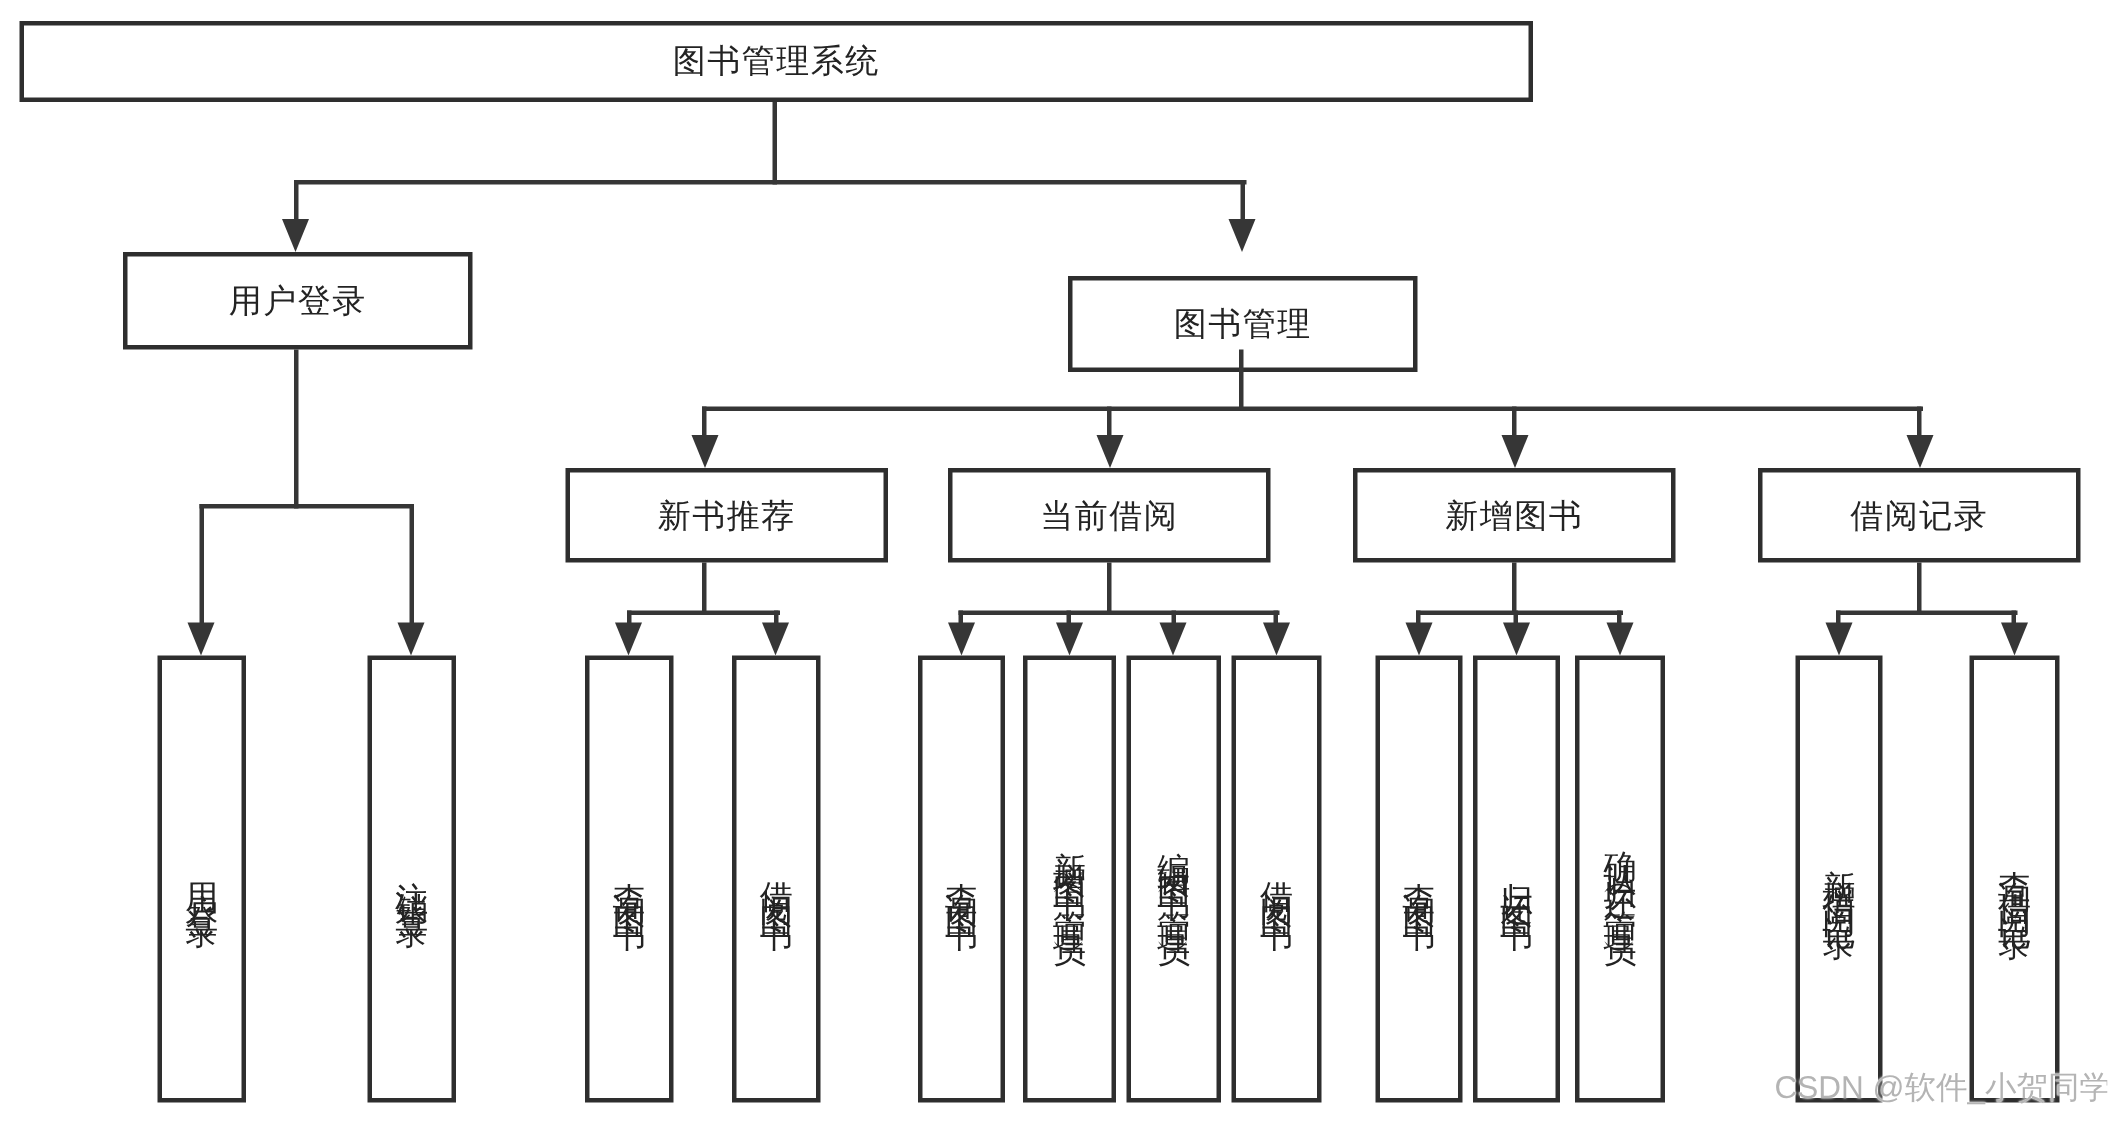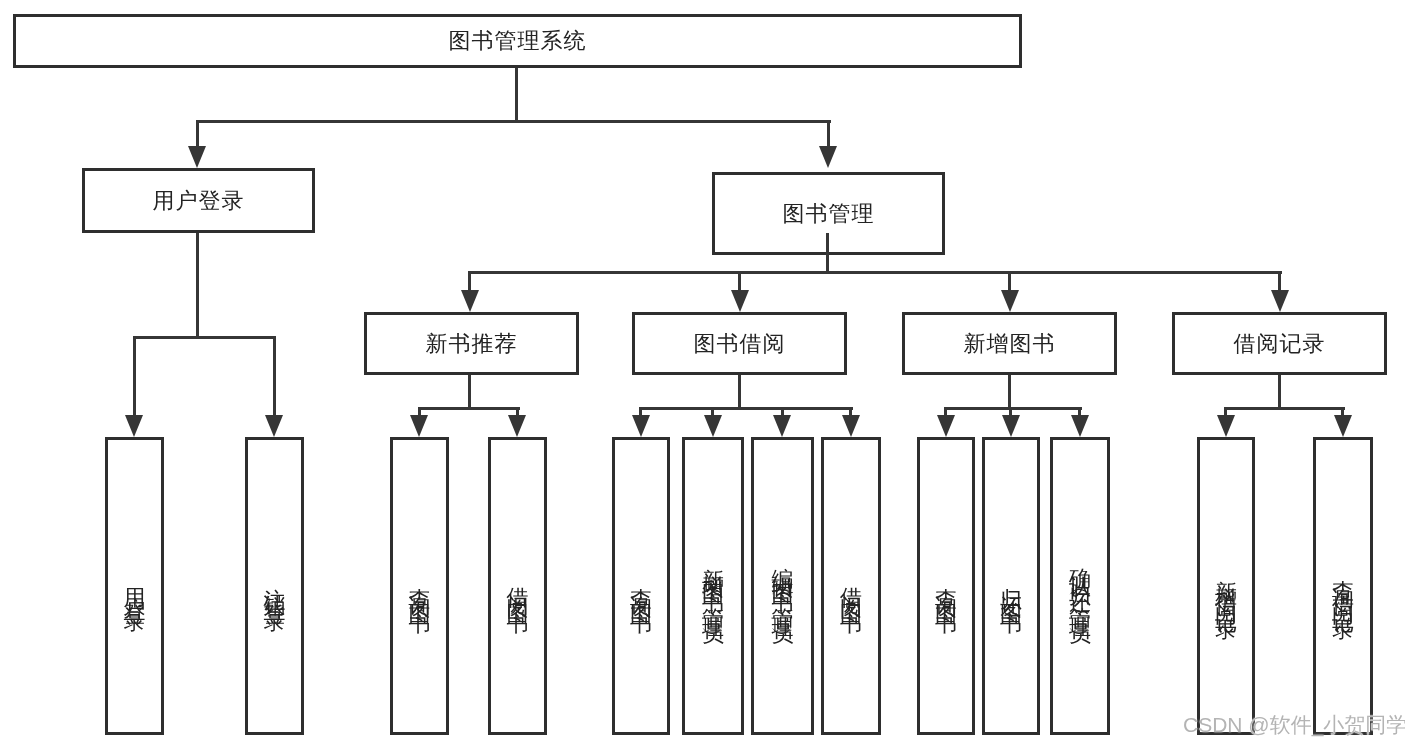--- a/index.html
+++ b/index.html
@@ -40,24 +40,24 @@
   }
 </style>
 </head>
 <body>
 
 <div class="canvas">
 
   <div class="box" style="left:13px;top:14px;width:1009px;height:54px">图书管理系统</div>
 
   <div class="box" style="left:82px;top:168px;width:233px;height:65px">用户登录</div>
-  <div class="box" style="left:712px;top:172px;width:233px;height:83px">图书管理</div>
+  <div class="box" style="left:712px;top:184px;width:233px;height:64px">图书管理</div>
 
-  <div class="box" style="left:364px;top:312px;width:215px;height:63px">新书推荐</div>
-  <div class="box" style="left:632px;top:312px;width:215px;height:63px">图书借阅</div>
+  <div class="box" style="left:377px;top:312px;width:215px;height:63px">新书推荐</div>
+  <div class="box" style="left:632px;top:312px;width:215px;height:63px">当前借阅</div>
   <div class="box" style="left:902px;top:312px;width:215px;height:63px">新增图书</div>
   <div class="box" style="left:1172px;top:312px;width:215px;height:63px">借阅记录</div>
 
   <div class="leaf" style="left:105px;top:437px;width:59px;height:298px">用户登录</div>
   <div class="leaf" style="left:245px;top:437px;width:59px;height:298px">注销登录</div>
 
   <div class="leaf" style="left:390px;top:437px;width:59px;height:298px">查询图书</div>
   <div class="leaf" style="left:488px;top:437px;width:59px;height:298px">借阅图书</div>
 
   <div class="leaf" style="left:612px;top:437px;width:58px;height:298px">查询图书</div>

